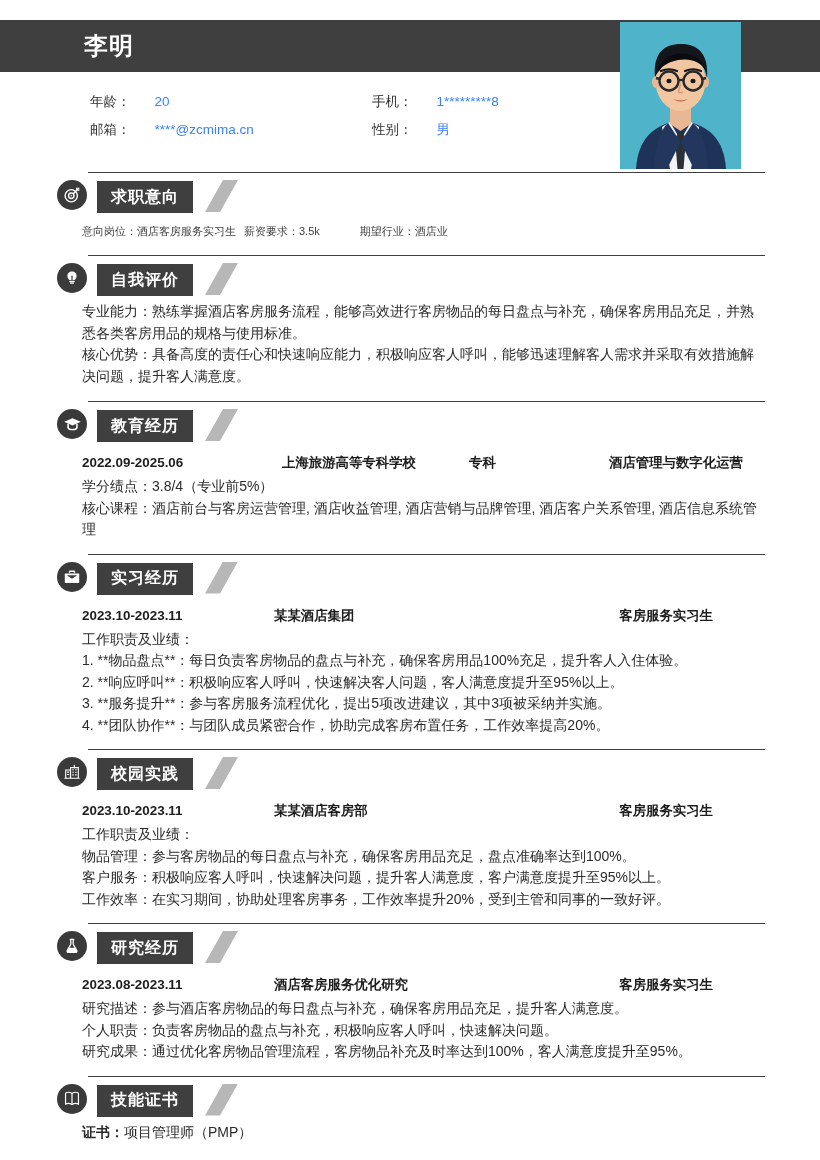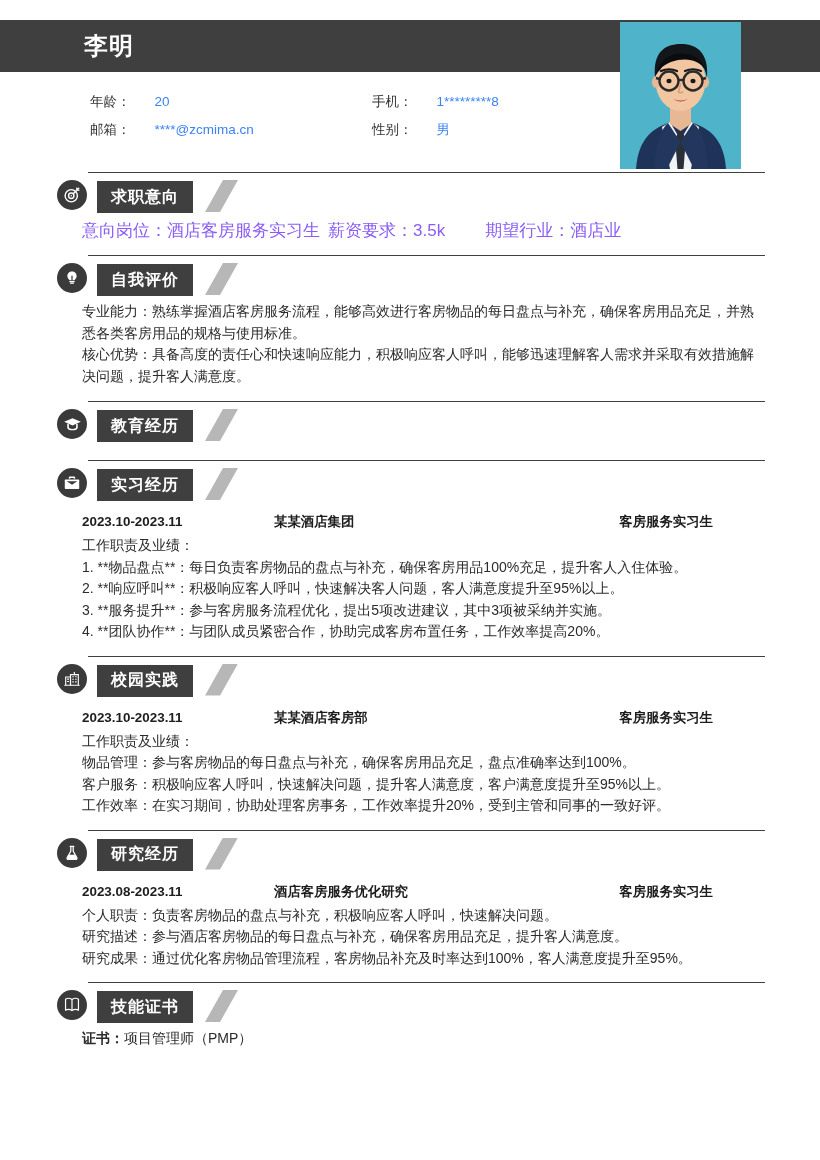--- a/index.html
+++ b/index.html
@@ -139,23 +139,23 @@
     font-size: 14px;
     line-height: 21.5px;
     color: #2b2b2b;
     white-space: pre-wrap;
   }
   .kv-label { font-weight: bold; }
 
   
   .intent-row {
     display: flex;
-    font-size: 17px;
+    font-size: 11px;
     line-height: 22px;
-    color: #8b5cf6;
+    color: #404040;
     padding-top: 2px;
   }
   .intent-a { white-space: nowrap; }
   .intent-b { white-space: nowrap; margin-left: 8px; }
   .intent-c { white-space: nowrap; margin-left: 40px; }
 
   
   .exp-row {
     display: flex;
     font-size: 13.4px;
@@ -306,20 +306,30 @@
         <svg width="19" height="19" viewBox="0 0 24 24" fill="#ffffff">
           <path d="M12 4 L22.5 8.6 L12 13.2 L1.5 8.6 Z"></path>
           <path d="M5.4 11 L5.4 16 C5.4 17.9 8.4 19.4 12 19.4 C15.6 19.4 18.6 17.9 18.6 16 L18.6 11 L16.6 11 L16.6 15.4 C16.6 16.6 14.5 17.6 12 17.6 C9.5 17.6 7.4 16.6 7.4 15.4 L7.4 11 Z"></path>
         </svg>
       </div>
       <div class="sec-plate">
         <span class="sec-title">教育经历</span>
       </div>
       <div class="sec-slant" style="left:205px;"></div>
     </div>
+    <div class="sec-body">
+      <div class="exp-row edu">
+        <div class="exp-date">2022.09-2025.06</div>
+        <div class="exp-org">上海旅游高等专科学校</div>
+        <div class="exp-mid">专科</div>
+        <div class="exp-right">酒店管理与数字化运营</div>
+      </div>
+      <div class="line"><span>学分绩点：</span><span>3.8/4（专业前5%）</span></div>
+      <div class="line"><span>核心课程：</span><span>酒店前台与客房运营管理, 酒店收益管理, 酒店营销与品牌管理, 酒店客户关系管理, 酒店信息系统管理</span></div>
+    </div>
   </div>
 
   <div class="section" style="margin-top:11px;">
     <div class="sec-head">
       <div class="sec-rule"></div>
       <div class="sec-icon">
         <svg width="18" height="18" viewBox="0 0 24 24" fill="#ffffff">
           <path d="M9.2 3.4 L14.8 3.4 C15.6 3.4 16.2 4 16.2 4.8 L16.2 6.4 L14.4 6.4 L14.4 5.2 L9.6 5.2 L9.6 6.4 L7.8 6.4 L7.8 4.8 C7.8 4 8.4 3.4 9.2 3.4 Z"></path>
           <path d="M3.2 7.4 L20.8 7.4 C21.3 7.4 21.6 7.8 21.6 8.2 L21.6 18.6 C21.6 19.4 21 20 20.2 20 L3.8 20 C3 20 2.4 19.4 2.4 18.6 L2.4 8.2 C2.4 7.8 2.7 7.4 3.2 7.4 Z"></path>
           <path d="M5 9.6 L19 9.6 L12 14.4 Z" fill="#3a3a3a"></path>
@@ -392,22 +402,22 @@
       </div>
       <div class="sec-slant" style="left:205px;"></div>
     </div>
     <div class="sec-body">
       <div class="exp-row">
         <div class="exp-date">2023.08-2023.11</div>
         <div class="exp-org">酒店客房服务优化研究</div>
         <div class="exp-mid"></div>
         <div class="exp-right">客房服务实习生</div>
       </div>
+      <div class="line">研究描述：参与酒店客房物品的每日盘点与补充，确保客房用品充足，提升客人满意度。</div>
       <div class="line">个人职责：负责客房物品的盘点与补充，积极响应客人呼叫，快速解决问题。</div>
-      <div class="line">研究描述：参与酒店客房物品的每日盘点与补充，确保客房用品充足，提升客人满意度。</div>
       <div class="line">研究成果：通过优化客房物品管理流程，客房物品补充及时率达到100%，客人满意度提升至95%。</div>
     </div>
   </div>
 
   <div class="section" style="margin-top:11px;">
     <div class="sec-head">
       <div class="sec-rule"></div>
       <div class="sec-icon">
         <svg width="18" height="18" viewBox="0 0 24 24" fill="none" stroke="#ffffff" stroke-width="1.6">
           <path d="M3.4 4.2 L3.4 19 C5.6 17.6 9.2 17.6 12 19.4 C14.8 17.6 18.4 17.6 20.6 19 L20.6 4.2 C18.4 2.8 14.8 2.8 12 4.6 C9.2 2.8 5.6 2.8 3.4 4.2 Z" stroke-linejoin="round"></path>

